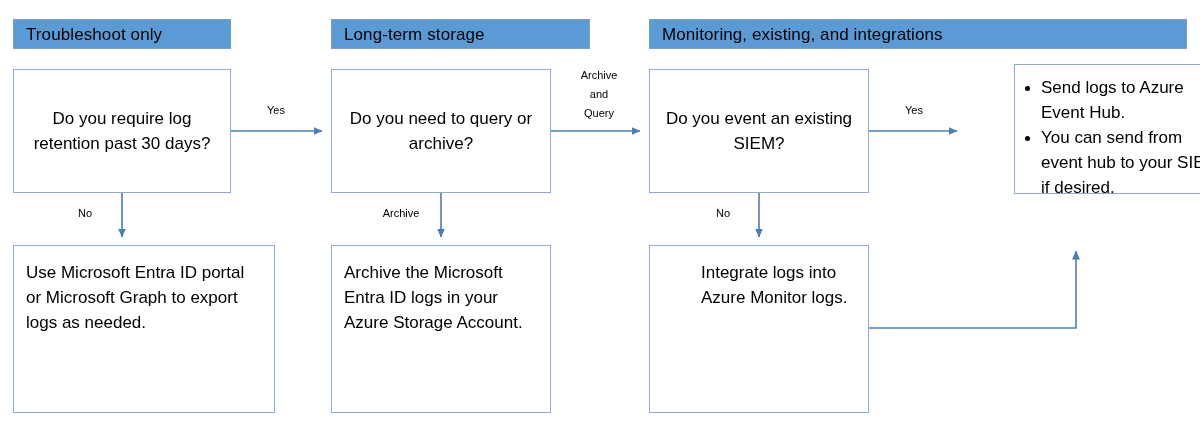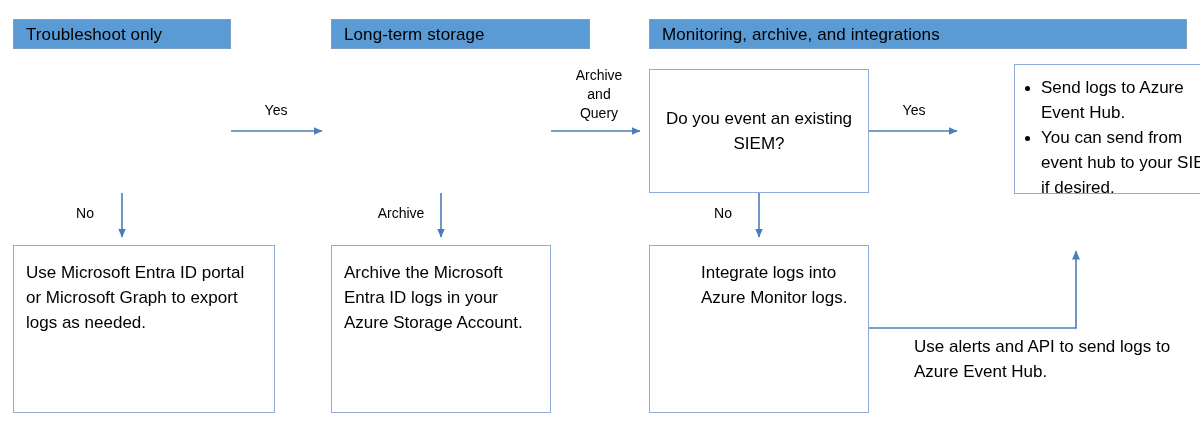--- a/index.html
+++ b/index.html
@@ -68,21 +68,21 @@
   }
   ul.bullets li {
     margin: 0 0 0 0;
     padding: 0;
   }
   ul.bullets li::marker {
     font-size: 15px;
   }
   .edge-label {
     position: absolute;
-    font-size: 14px;
+    font-size: 11px;
     line-height: 19px;
     color: #000000;
     text-align: center;
     white-space: pre-line;
   }
   .free-label {
     position: absolute;
     font-size: 17px;
     line-height: 25px;
     color: #000000;
@@ -107,23 +107,29 @@
 </style>
 </head>
 <body>
 
 <div id="canvas">
 
   <div class="band-header" style="left:13px; top:19px; width:218px;">Troubleshoot only</div>
 
   <div class="band-header" style="left:331px; top:19px; width:259px;">Long-term storage</div>
 
-  <div class="band-header" style="left:649px; top:19px; width:538px;">Monitoring, archive, and integrations</div>
+  <div class="band-header" style="left:649px; top:19px; width:538px;">Monitoring, existing, and integrations</div>
 
+  <div class="node center" style="left:13px; top:69px; width:218px; height:124px;">
+    <div class="node-text">Do you require log retention past 30 days?</div>
+  </div>
 
+  <div class="node center" style="left:331px; top:69px; width:220px; height:124px;">
+    <div class="node-text">Do you need to query or archive?</div>
+  </div>
 
   <div class="node center" style="left:649px; top:69px; width:220px; height:124px;">
     <div class="node-text">Do you event an existing SIEM?</div>
   </div>
 
   <div class="node topleft" style="left:1014px; top:64px; width:220px; height:130px;">
     <div class="node-text" style="padding:10px 6px 0 6px;">
       <ul class="bullets">
         <li>Send logs to Azure Event Hub.</li>
         <li>You can send from event hub to your SIEM if desired.</li>
@@ -172,15 +178,14 @@
   <div class="edge-label" style="left:368px; top:204px; width:66px;">Archive</div>
 
   <div class="edge-label" style="left:565px; top:66px; width:68px;">Archive
 and
 Query</div>
 
   <div class="edge-label" style="left:884px; top:101px; width:60px;">Yes</div>
 
   <div class="edge-label" style="left:698px; top:204px; width:50px;">No</div>
 
-  <div class="free-label" style="left:914px; top:334px; width:270px;">Use alerts and API to send logs to Azure Event Hub.</div>
 
 </div>
 
 </body></html>

